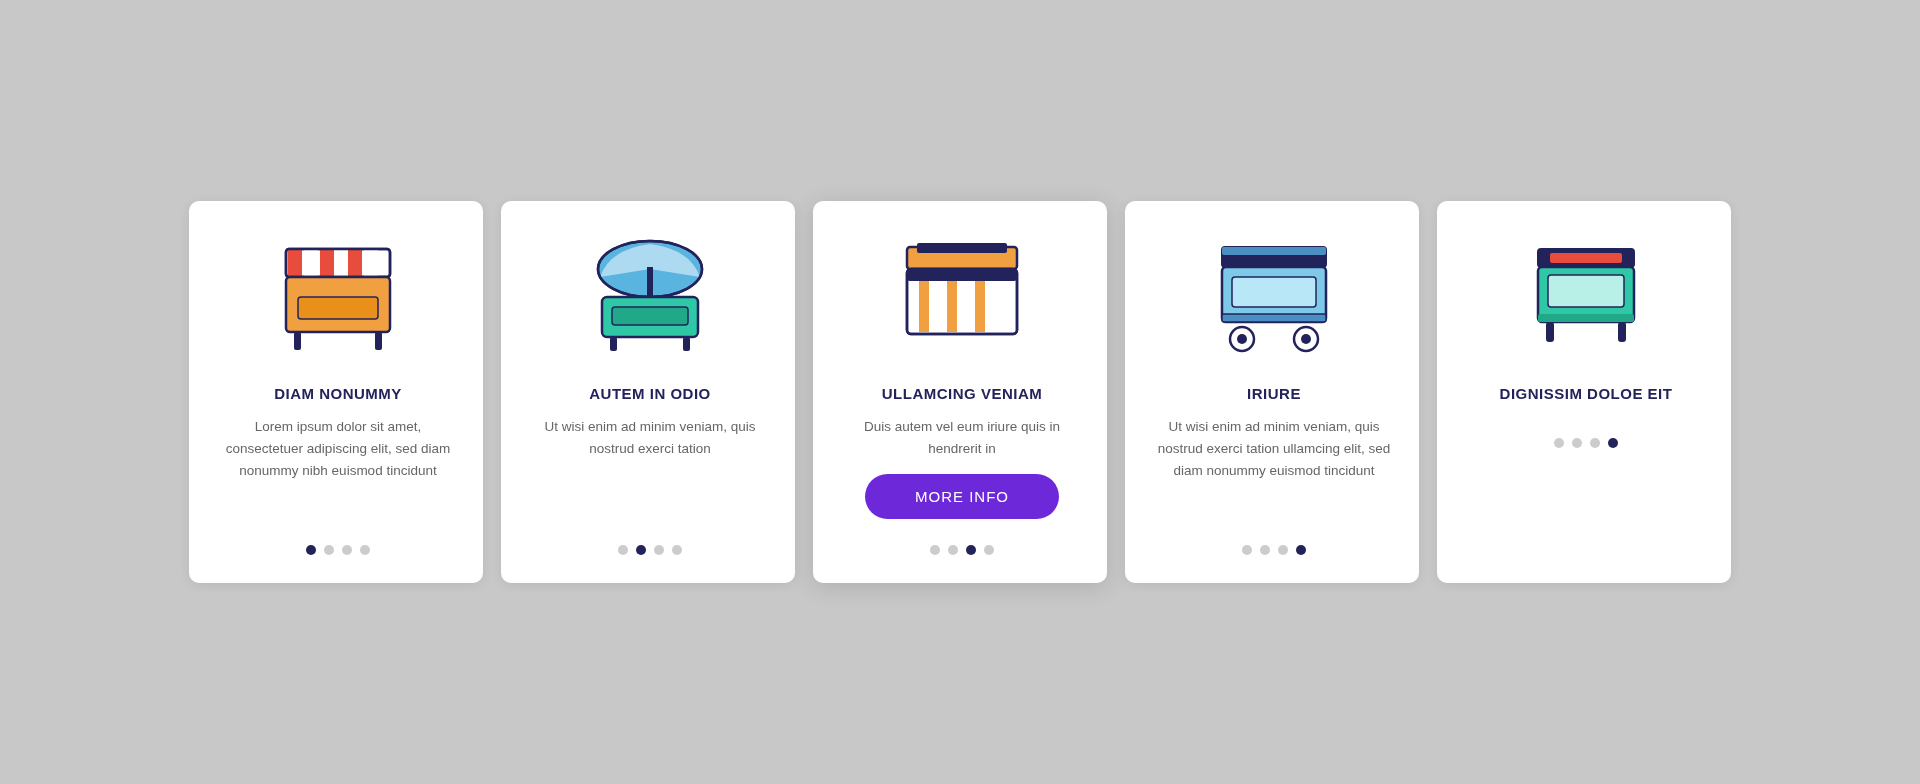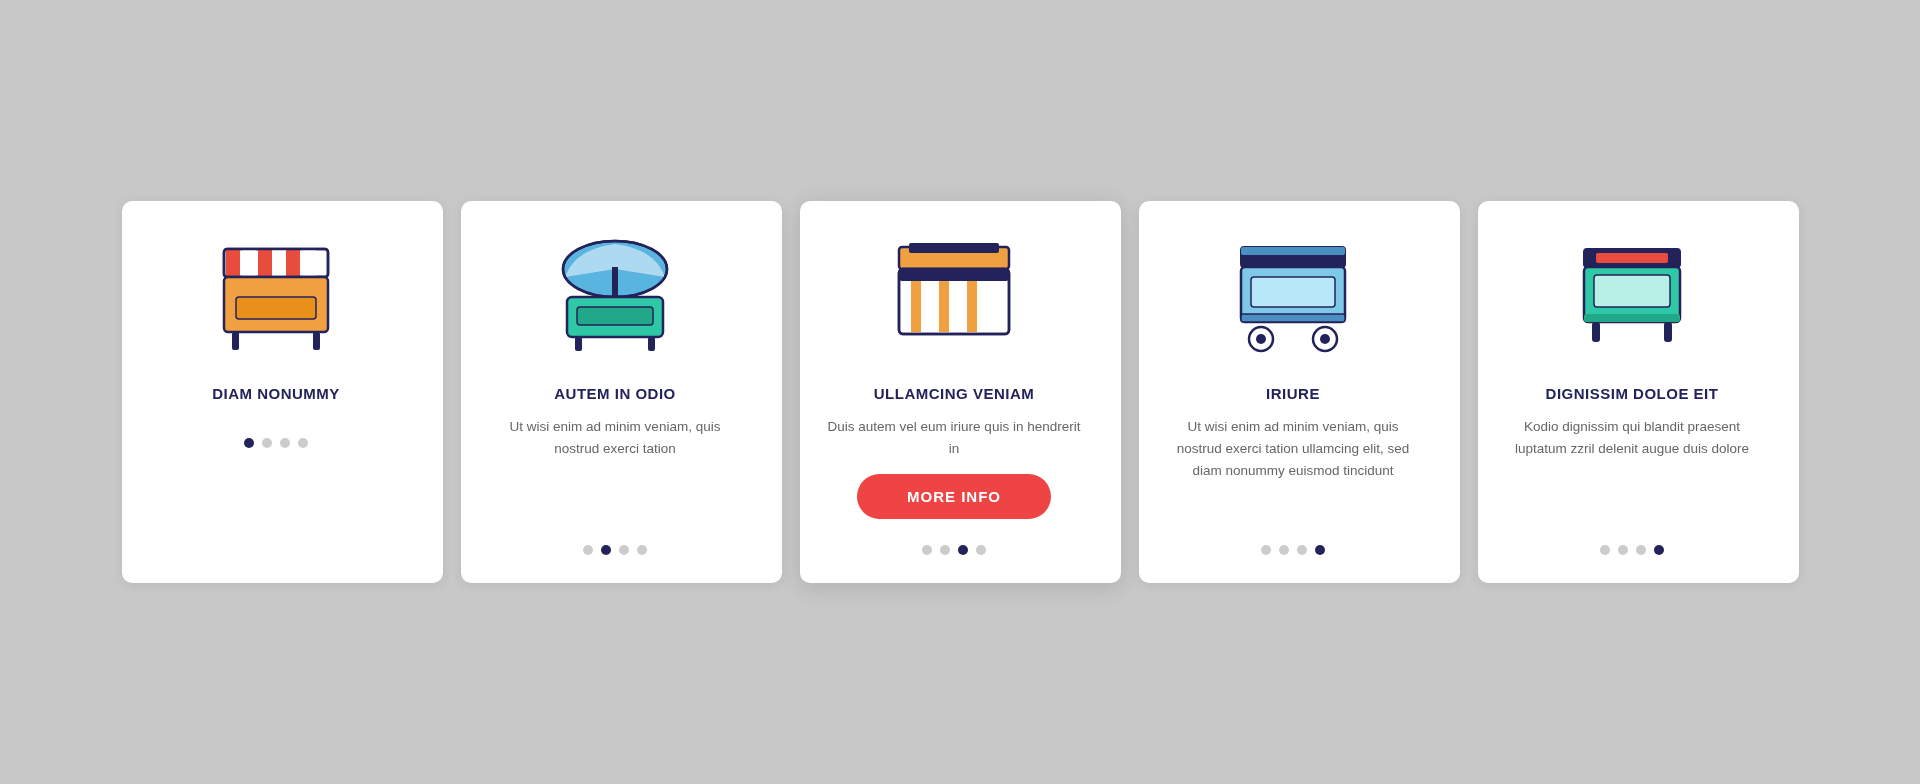--- a/index.html
+++ b/index.html
@@ -14,22 +14,22 @@
     }
     .cards-container {
       display: flex;
       gap: 18px;
       padding: 50px 60px;
       align-items: stretch;
     }
     .card {
       background: #ffffff;
       border-radius: 10px;
-      width: 321px;
-      padding: 30px 40px 28px 28px;
+      width: 294px;
+      padding: 30px 24px 28px 28px;
       display: flex;
       flex-direction: column;
       align-items: center;
       box-shadow: 0 2px 12px rgba(0,0,0,0.08);
     }
     .card.active {
       box-shadow: 0 4px 24px rgba(0,0,0,0.13);
     }
     .card-icon {
       width: 160px;
@@ -65,27 +65,27 @@
     .dot {
       width: 10px;
       height: 10px;
       border-radius: 50%;
       background: #ccc;
     }
     .dot.active {
       background: #23235b;
     }
     .more-info-btn {
-      background: #ef4444;
+      background: #6d28d9;
       color: #fff;
       border: none;
       border-radius: 30px;
       padding: 14px 50px;
       font-size: 15px;
-      font-weight: 700;
+      font-weight: 400;
       letter-spacing: 1px;
       cursor: pointer;
       margin-top: 14px;
       margin-bottom: 4px;
     }
     svg { overflow: visible; }
   </style>
 </head>
 <body>
 
@@ -107,20 +107,21 @@
 
         <rect x="18" y="38" width="104" height="55" rx="4" fill="#f0a040" stroke="#23235b" stroke-width="2.5"></rect>
 
         <rect x="30" y="58" width="80" height="22" rx="3" fill="#e8901a" stroke="#23235b" stroke-width="1.5"></rect>
 
         <rect x="26" y="93" width="7" height="18" rx="2" fill="#23235b"></rect>
         <rect x="107" y="93" width="7" height="18" rx="2" fill="#23235b"></rect>
       </svg>
     </div>
     <div class="card-title">DIAM NONUMMY</div>
+    <div class="card-body">Lorem ipsum dolor sit amet, consectetuer adipiscing elit, sed diam nonummy nibh euismod tincidunt</div>
     <div class="dots">
       <div class="dot active"></div>
       <div class="dot"></div>
       <div class="dot"></div>
       <div class="dot"></div>
     </div>
   </div>
 
   <div class="card">
     <div class="card-icon">
@@ -228,21 +229,20 @@
 
         <rect x="32" y="36" width="76" height="32" rx="3" fill="#b8f0e8" stroke="#23235b" stroke-width="1.5"></rect>
 
         <rect x="22" y="75" width="96" height="8" rx="2" fill="#20a888"></rect>
 
         <rect x="30" y="83" width="8" height="20" rx="3" fill="#23235b"></rect>
         <rect x="102" y="83" width="8" height="20" rx="3" fill="#23235b"></rect>
       </svg>
     </div>
     <div class="card-title">DIGNISSIM DOLOE EIT</div>
-    <div class="card-body">Kodio dignissim qui blandit praesent luptatum zzril delenit augue duis dolore</div>
     <div class="dots">
       <div class="dot"></div>
       <div class="dot"></div>
       <div class="dot"></div>
       <div class="dot active"></div>
     </div>
   </div>
 
 </div>
 

